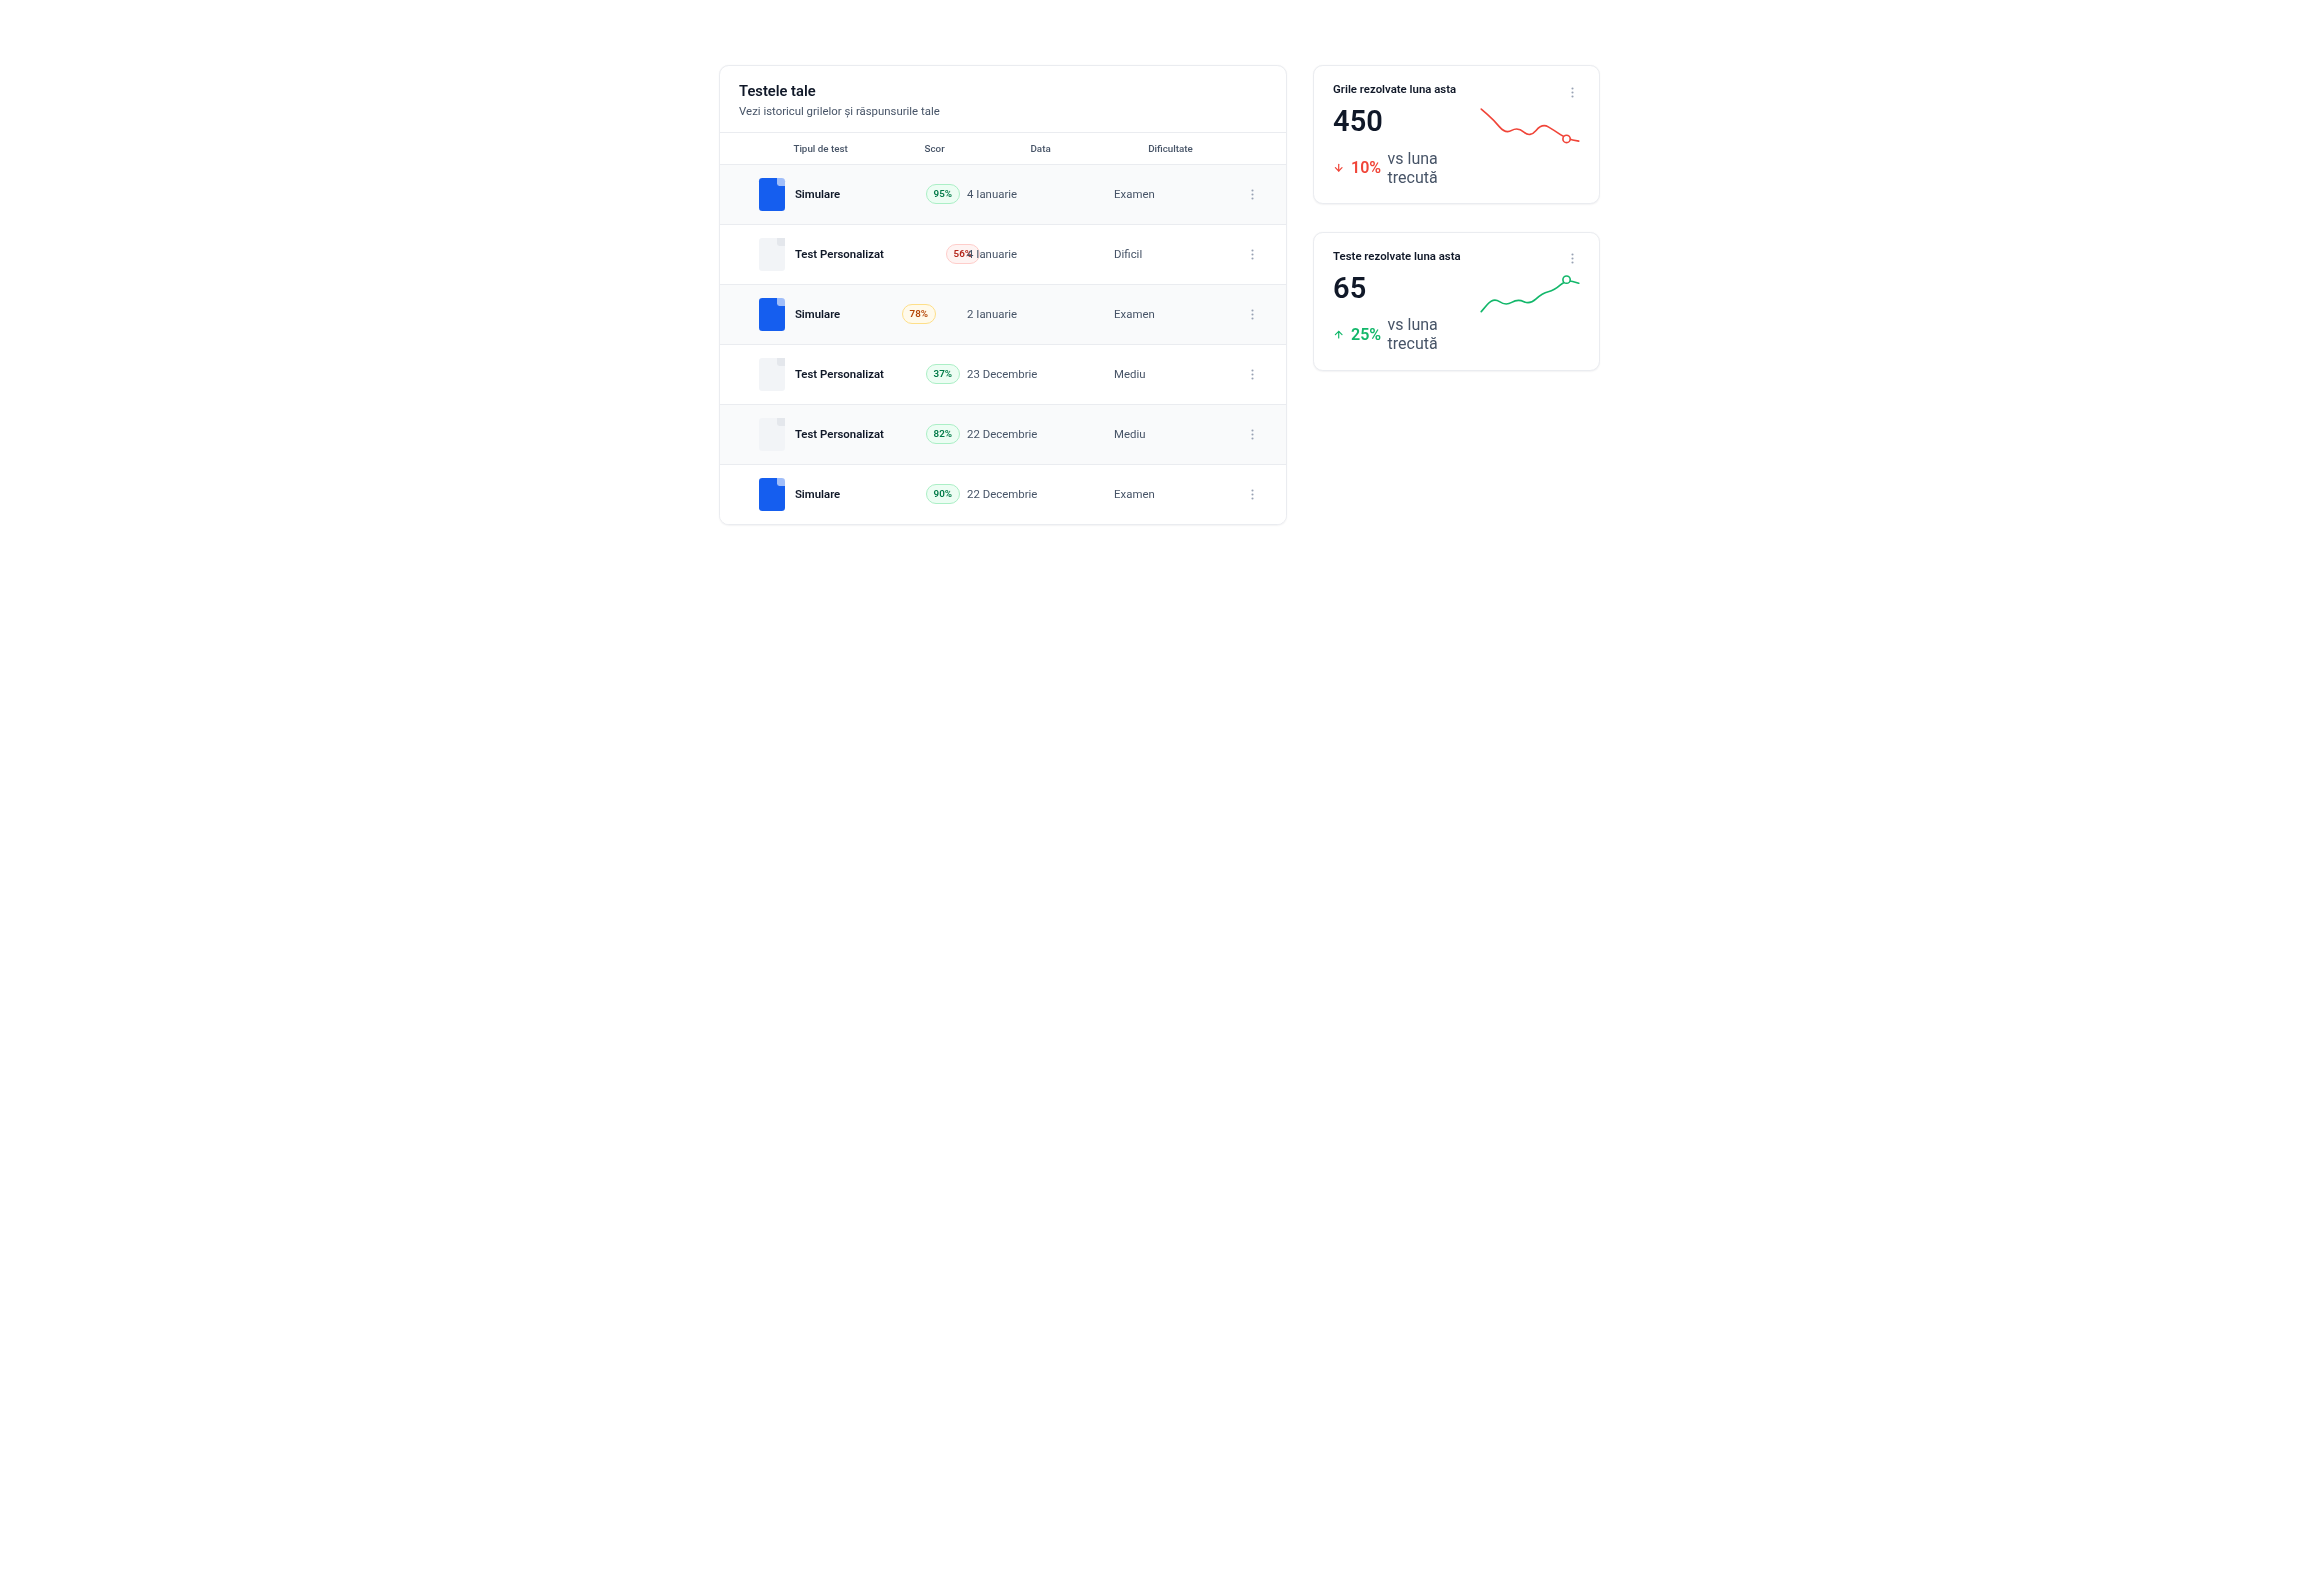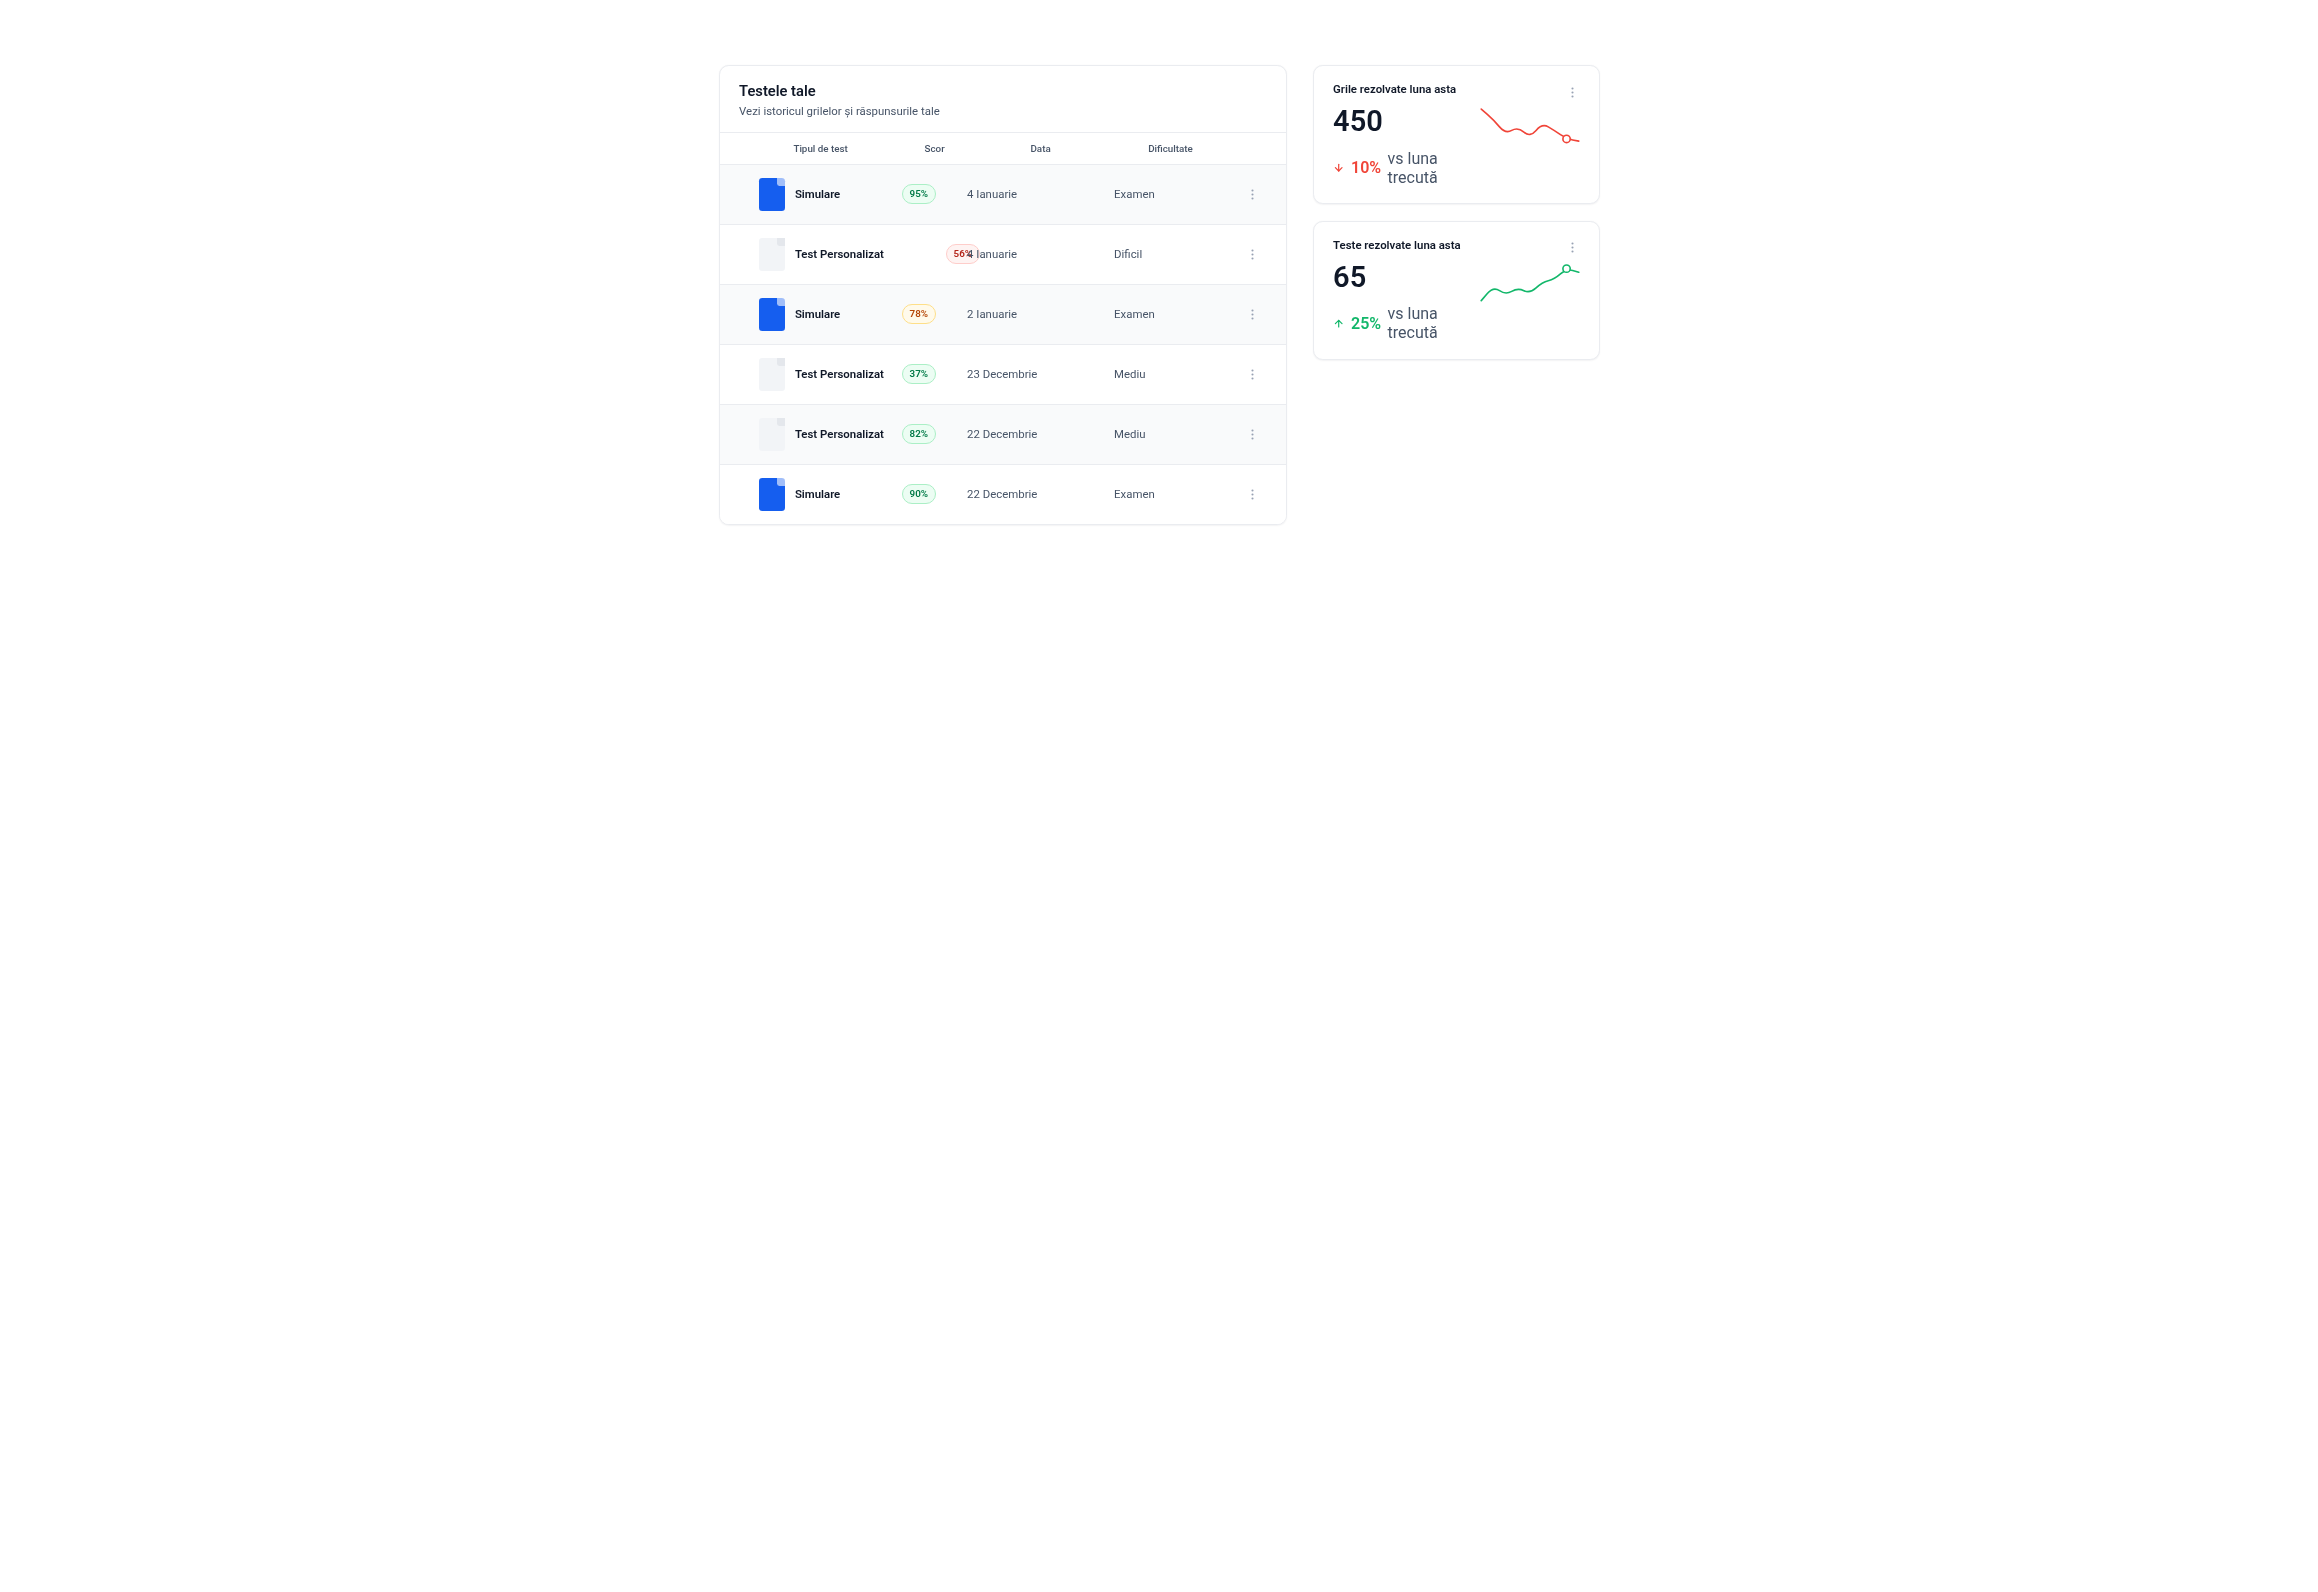--- a/index.html
+++ b/index.html
@@ -103,21 +103,21 @@
     display: inline-flex;
     align-items: center;
     justify-content: center;
     padding: 1.6px 6.5px;
     border-radius: 8158px;
     font-size: 9.8px;
     font-weight: 600;
     line-height: 14.7px;
     width: fit-content;
   }
-  .pill.green  { background: #ECFDF3; color: #027A48; border: 0.8px solid #ABEFC6; }
+  .pill.green  { background: #ECFDF3; color: #027A48; border: 0.8px solid #ABEFC6; margin-left: 24px; }
   .pill.red    { background: #FEF3F2; color: #B42318; border: 0.8px solid #FECDCA; margin-left: 44px; }
   .pill.orange { background: #FFFAEB; color: #B54708; border: 0.8px solid #FEDF89; }
   .td {
     font-size: 11.4px;
     color: #475467;
   }
   .dots-btn {
     width: 26px;
     height: 26px;
     border-radius: 4.9px;
@@ -128,21 +128,21 @@
     border: none;
     color: #98A2B3;
     cursor: pointer;
     justify-self: end;
   }
   
   .side {
     width: 287px;
     display: flex;
     flex-direction: column;
-    gap: 17px;
+    gap: 28px;
   }
   .card {
     padding: 16.3px 16.3px 16.3px 19.6px;
     position: relative;
   }
   .card-title {
     font-size: 11.4px;
     font-weight: 600;
     color: #101828;
     margin-bottom: 6.5px;

